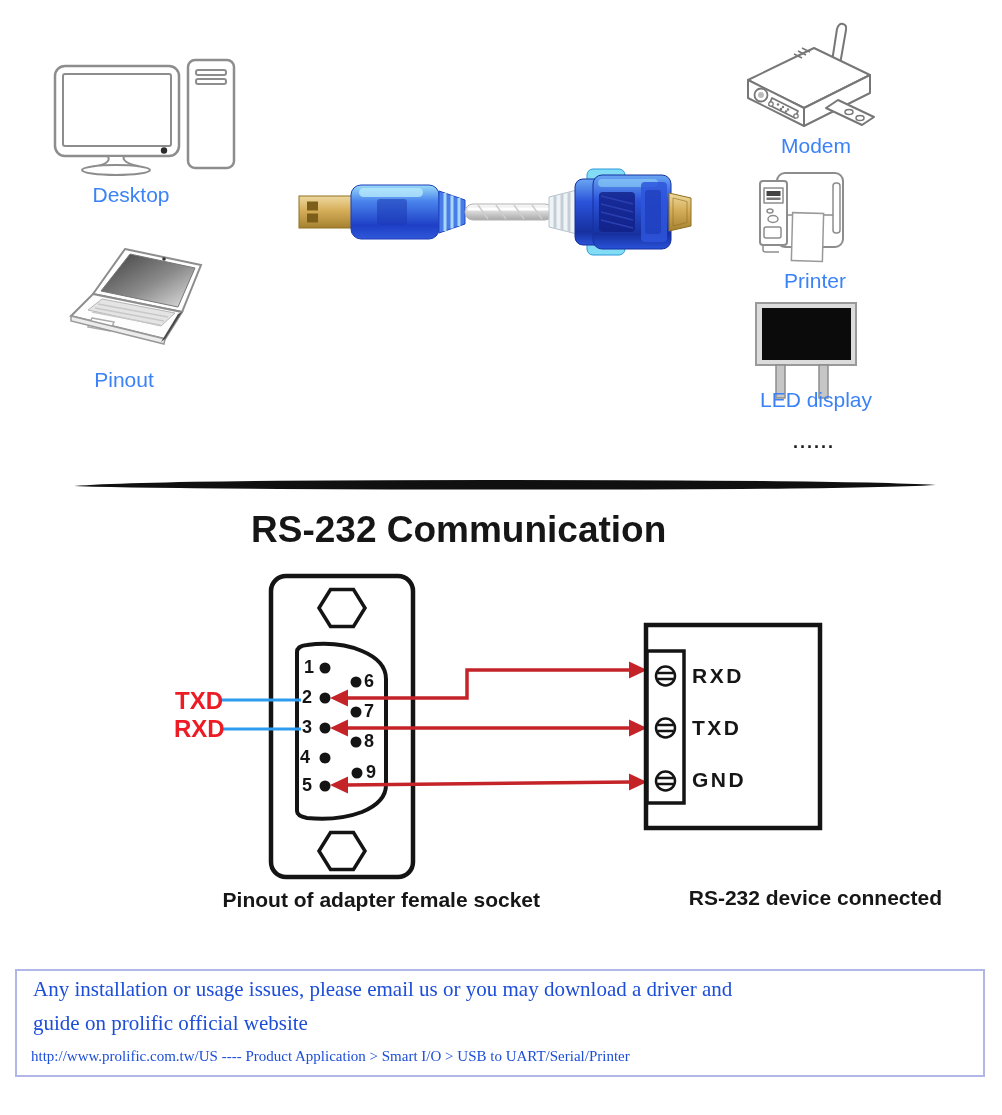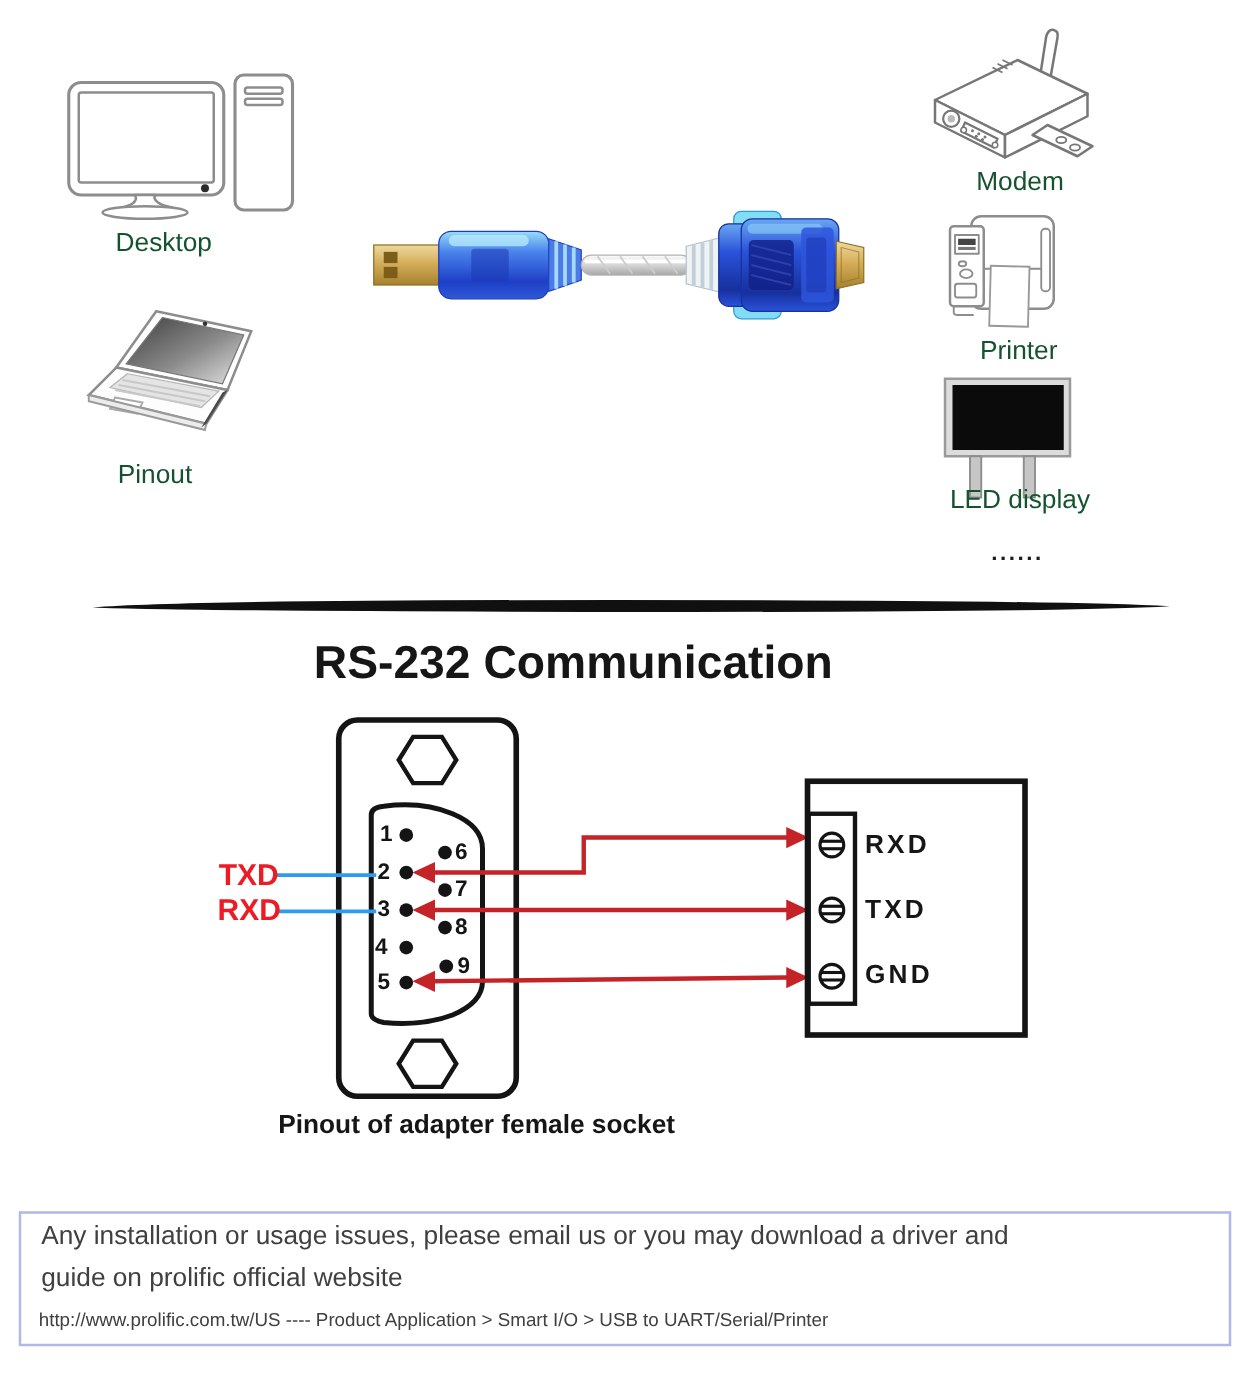--- a/index.html
+++ b/index.html
@@ -2,29 +2,29 @@
 <html><head>
 <meta charset="utf-8">
 <style>
   html,body { margin:0; padding:0; background:#fff; }
   #canvas {
     position:relative; width:1002px; height:1115px; background:#ffffff;
     font-family:"Liberation Sans", sans-serif; overflow:hidden; color:#1c1c1c;
   }
   .abs { position:absolute; }
   svg { display:block; }
-  .dev-label { position:absolute; font-size:21px; color:#14532d; text-align:center; white-space:nowrap; }
+  .dev-label { position:absolute; font-size:21px; color:#3b82f6; text-align:center; white-space:nowrap; }
   .dots { position:absolute; font-size:18px; font-weight:bold; letter-spacing:2px; color:#1c1c1c; text-align:center; }
   .title { position:absolute; font-size:37px; font-weight:bold; color:#161616; letter-spacing:0px; }
   .caption { position:absolute; font-size:21px; font-weight:bold; color:#161616; text-align:right; white-space:nowrap; }
   .pin-num { position:absolute; font-size:18px; font-weight:bold; color:#141414; line-height:21px; }
   .sig-label { position:absolute; font-size:24px; font-weight:bold; color:#ed1c24; line-height:24px; }
   .term-label { position:absolute; left:692px; font-size:21px; font-weight:bold; color:#161616; letter-spacing:2.5px; line-height:22px; }
   .footer-box { position:absolute; left:15px; top:969px; width:966px; height:104px; border:2.5px solid #b1b7e6; background:#fff; }
-  .footer-line { position:absolute; font-size:21px; color:#404040; white-space:nowrap; }
+  .footer-line { position:absolute; font-size:21px; color:#1d4ed8; white-space:nowrap;font-family:Liberation Serif, serif; }
   .footer-line.small { font-size:15px; }
 </style>
 </head>
 <body>
 
 <div id="canvas">
 
   <svg class="abs" style="left:48px;top:58px" width="190" height="120" viewBox="0 0 190 120">
     <g stroke="#8d8d8d" stroke-width="2.5" fill="#fff" stroke-linejoin="round">
       <rect x="7" y="8" width="124" height="90" rx="10"></rect>
@@ -241,19 +241,20 @@
   <span class="pin-num" style="left:364px;top:671px">6</span>
   <span class="pin-num" style="left:364px;top:701px">7</span>
   <span class="pin-num" style="left:364px;top:731px">8</span>
   <span class="pin-num" style="left:366px;top:762px">9</span>
 
   <span class="term-label" style="top:665px">RXD</span>
   <span class="term-label" style="top:717px">TXD</span>
   <span class="term-label" style="top:769px">GND</span>
 
   <div class="caption" style="left:150px;top:888px;width:390px">Pinout of adapter female socket</div>
+  <div class="caption" style="left:590px;top:886px;width:352px">RS-232 device connected</div>
 
   <div class="footer-box"></div>
   <div class="footer-line" style="left:33px;top:977px">Any installation or usage issues, please email us or you may download a driver and</div>
   <div class="footer-line" style="left:33px;top:1011px">guide on prolific official website</div>
   <div class="footer-line small" style="left:31px;top:1048px">http://www.prolific.com.tw/US   ---- Product Application &gt; Smart I/O &gt; USB to UART/Serial/Printer</div>
 
 </div>
 
 </body></html>

